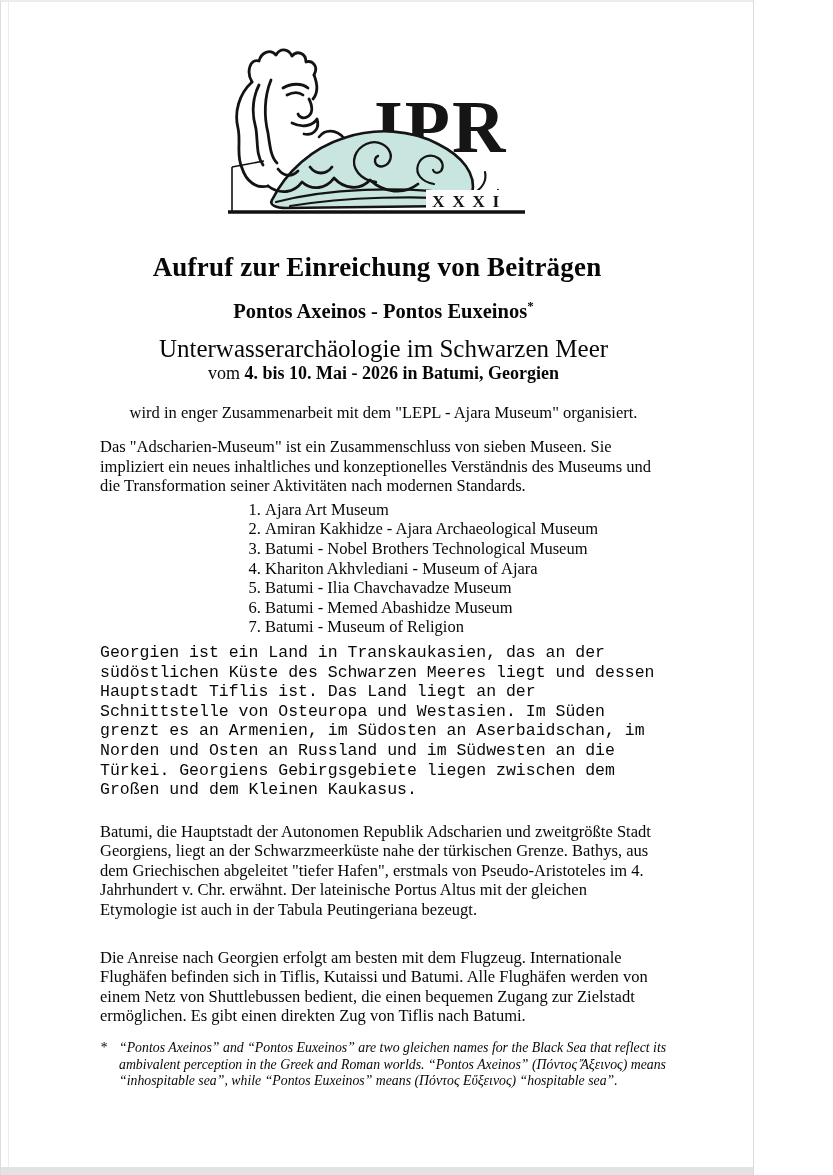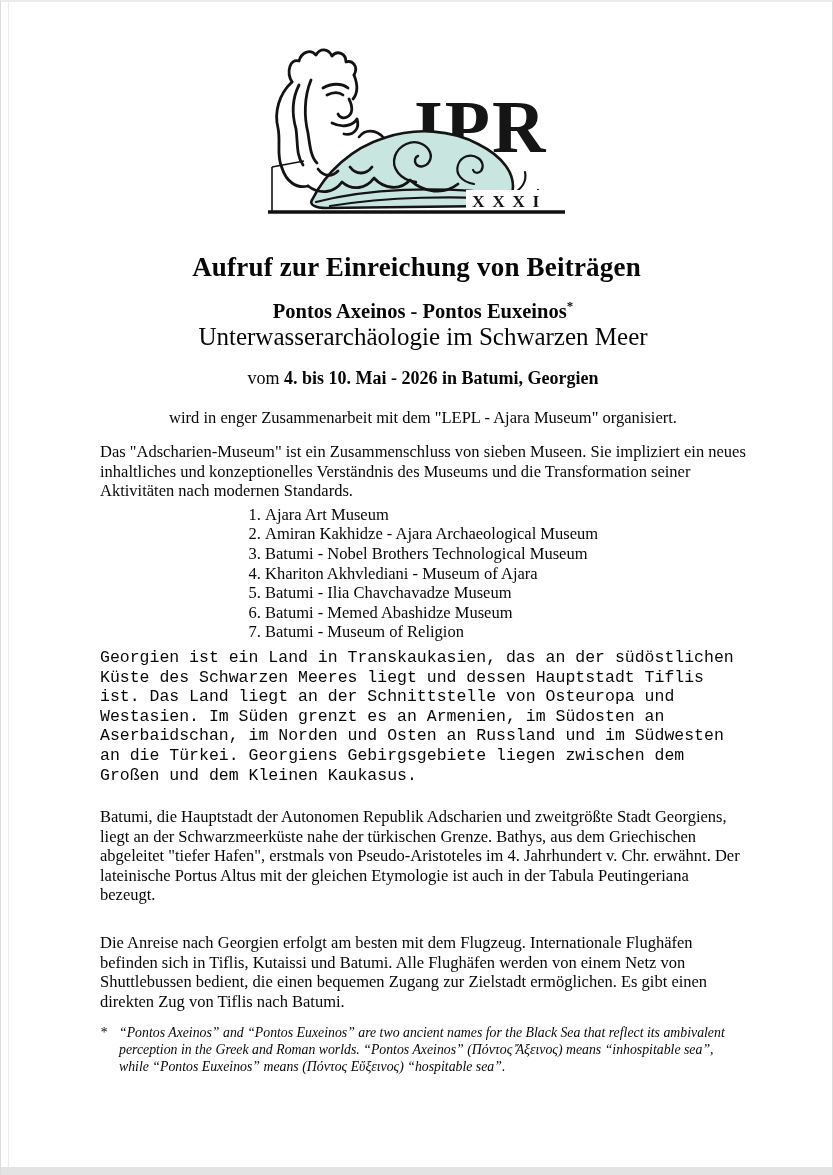--- a/index.html
+++ b/index.html
@@ -1,19 +1,19 @@
 <!DOCTYPE html>
 <html><head>
 <meta charset="utf-8">
 <style>
   * { margin:0; padding:0; box-sizing:border-box; }
   html,body { background:#fff; }
   .page {
     position:relative;
-    width:833px; height:1175px;
+    width:754px; height:1175px;
     background:#ffffff;
     overflow:hidden;
     font-family:"Liberation Serif", serif;
     color:#070707;
     border-top:2px solid #ececec;
     border-left:1px solid #dcdcdc;
     border-right:1px solid #dcdcdc;
   }
   .left-hairline {
     position:absolute; left:7px; top:0; bottom:0; width:1px;
@@ -33,24 +33,24 @@
   }
   .content { padding-left:99px; padding-right:86px; }
   .body-text { font-size:16.5px; line-height:19.6px; }
   .intro { margin-top:17px; }
   .theme-title {
     margin-top:17px; text-align:center;
     font-size:20.5px; font-weight:bold;
   }
   .theme-title sup { font-size:13px; vertical-align:super; line-height:0; }
   .theme-subtitle {
-    margin-top:0; text-align:center;
+    margin-top:12px; text-align:center;
     font-size:25px; font-weight:normal;
   }
-  .date-line { margin-top:17px; text-align:center; font-size:18px; }
+  .date-line { text-align:center; font-size:18px; }
   .date-line .bold { font-weight:bold; }
   .coop-line { margin-top:19px; text-align:center; font-size:16.5px; }
   .para { margin-top:14px; }
   .para-georgia { margin-top:6px;font-family:Liberation Mono, monospace; }
   .para-adjara { margin-top:14px; }
   .para-batumi { margin-top:22px; }
   .para-travel { margin-top:28px; }
   ol.museum-list {
     margin-top:4px;
     padding-left:165px;
@@ -139,19 +139,19 @@
       <li>Batumi - Memed Abashidze Museum</li>
       <li>Batumi - Museum of Religion</li>
     </ol>
 
     <p class="body-text para para-georgia">Georgien ist ein Land in Transkaukasien, das an der südöstlichen Küste des Schwarzen Meeres liegt und dessen Hauptstadt Tiflis ist. Das Land liegt an der Schnittstelle von Osteuropa und Westasien. Im Süden grenzt es an Armenien, im Südosten an Aserbaidschan, im Norden und Osten an Russland und im Südwesten an die Türkei. Georgiens Gebirgsgebiete liegen zwischen dem Großen und dem Kleinen Kaukasus.</p>
     <p class="body-text para para-batumi">Batumi, die Hauptstadt der Autonomen Republik Adscharien und zweitgrößte Stadt Georgiens, liegt an der Schwarzmeerküste nahe der türkischen Grenze. Bathys, aus dem Griechischen abgeleitet "tiefer Hafen", erstmals von Pseudo-Aristoteles im 4. Jahrhundert v. Chr. erwähnt. Der lateinische Portus Altus mit der gleichen Etymologie ist auch in der Tabula Peutingeriana bezeugt.</p>
     <p class="body-text para para-travel">Die Anreise nach Georgien erfolgt am besten mit dem Flugzeug. Internationale Flughäfen befinden sich in Tiflis, Kutaissi und Batumi. Alle Flughäfen werden von einem Netz von Shuttlebussen bedient, die einen bequemen Zugang zur Zielstadt ermöglichen. Es gibt einen direkten Zug von Tiflis nach Batumi.</p>
 
     <div class="footnote">
       <span class="marker">*</span>
-      <span class="fn-text">“Pontos Axeinos” and “Pontos Euxeinos” are two ancient names for the Black Sea that reflect its ambivalent perception in the Greek and Roman worlds. “Pontos Axeinos” (Πόντος Ἄξεινος) means “inhospitable sea”, while “Pontos Euxeinos” means (Πόντος Εὔξεινος) “hospitable sea”.</span>
+      <span class="fn-text">“Pontos Axeinos” and “Pontos Euxeinos” are two gleichen names for the Black Sea that reflect its ambivalent perception in the Greek and Roman worlds. “Pontos Axeinos” (Πόντος Ἄξεινος) means “inhospitable sea”, while “Pontos Euxeinos” means (Πόντος Εὔξεινος) “hospitable sea”.</span>
     </div>
 
   </div>
 
   <div class="bottom-bar"></div>
 </div>
 
 </body></html>

